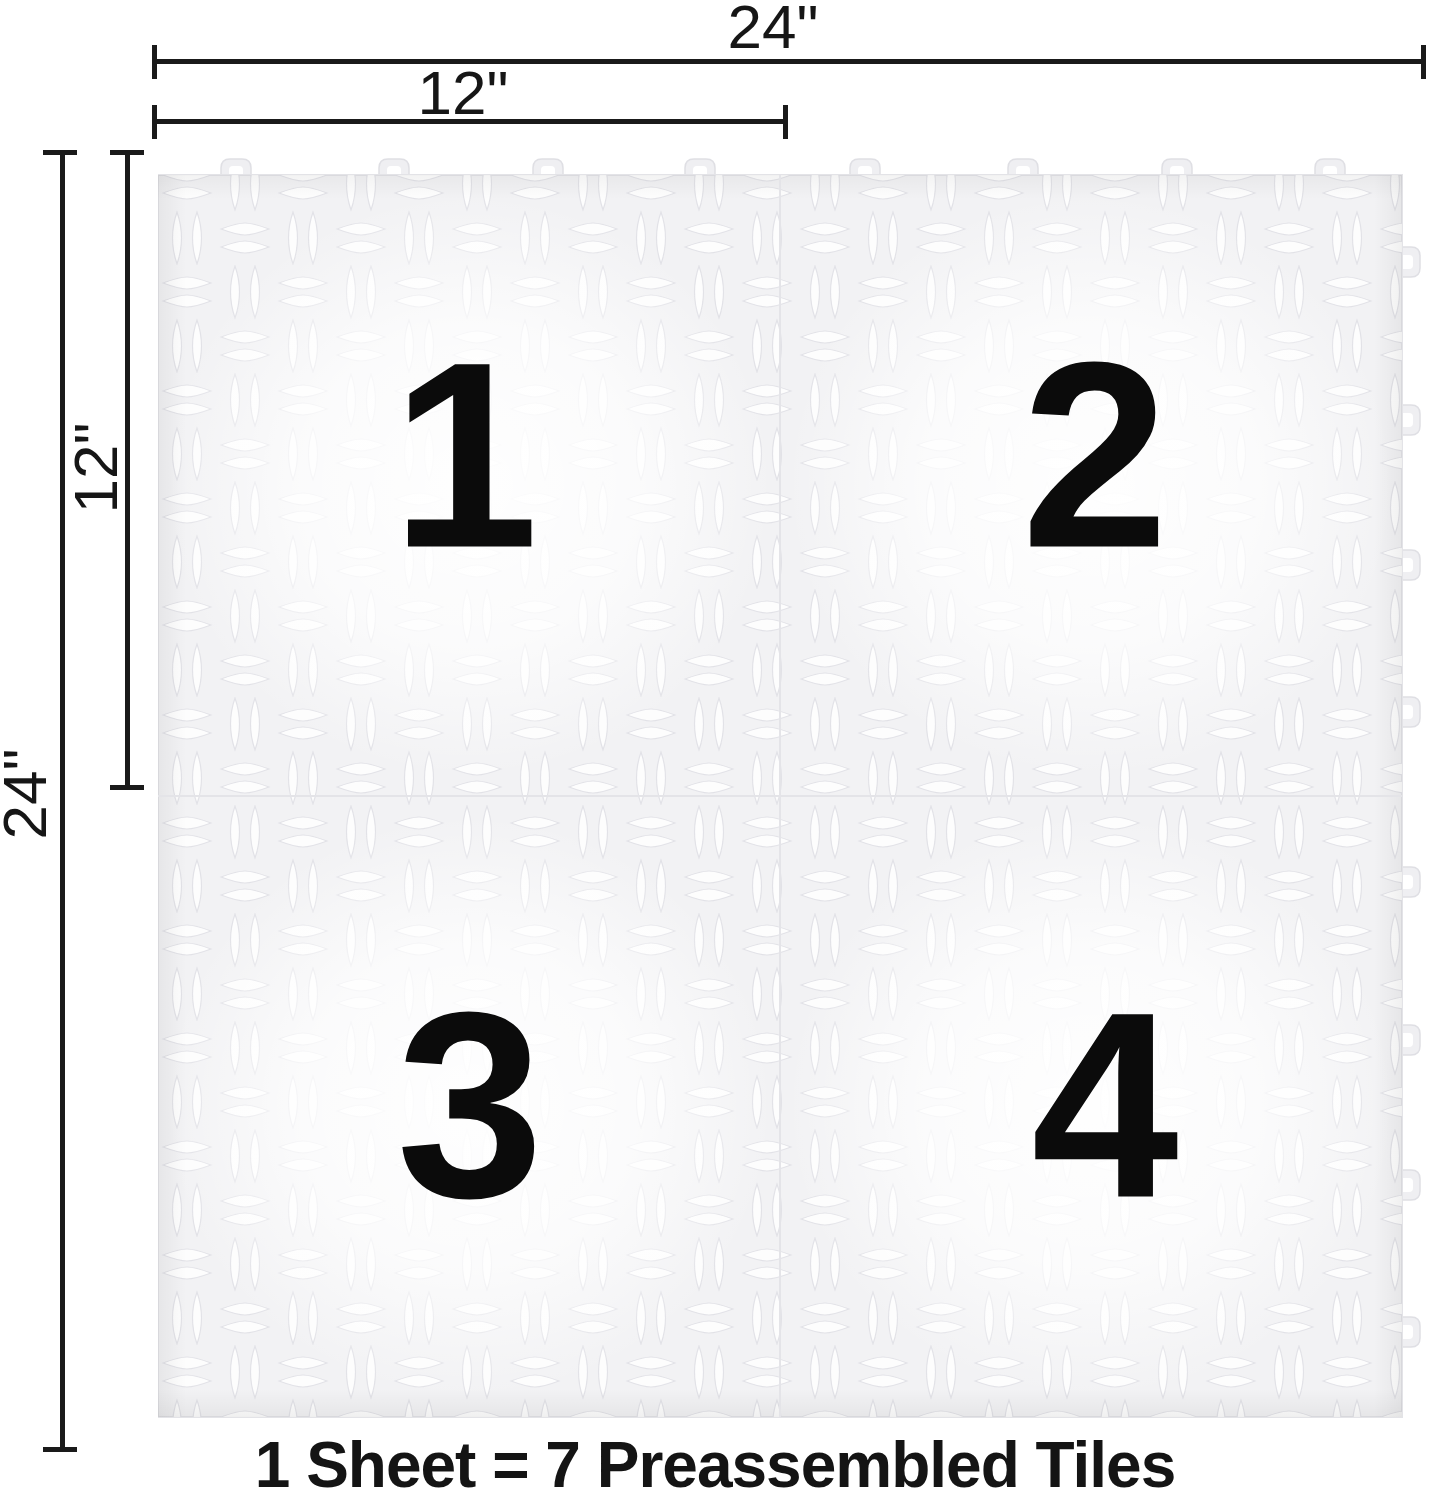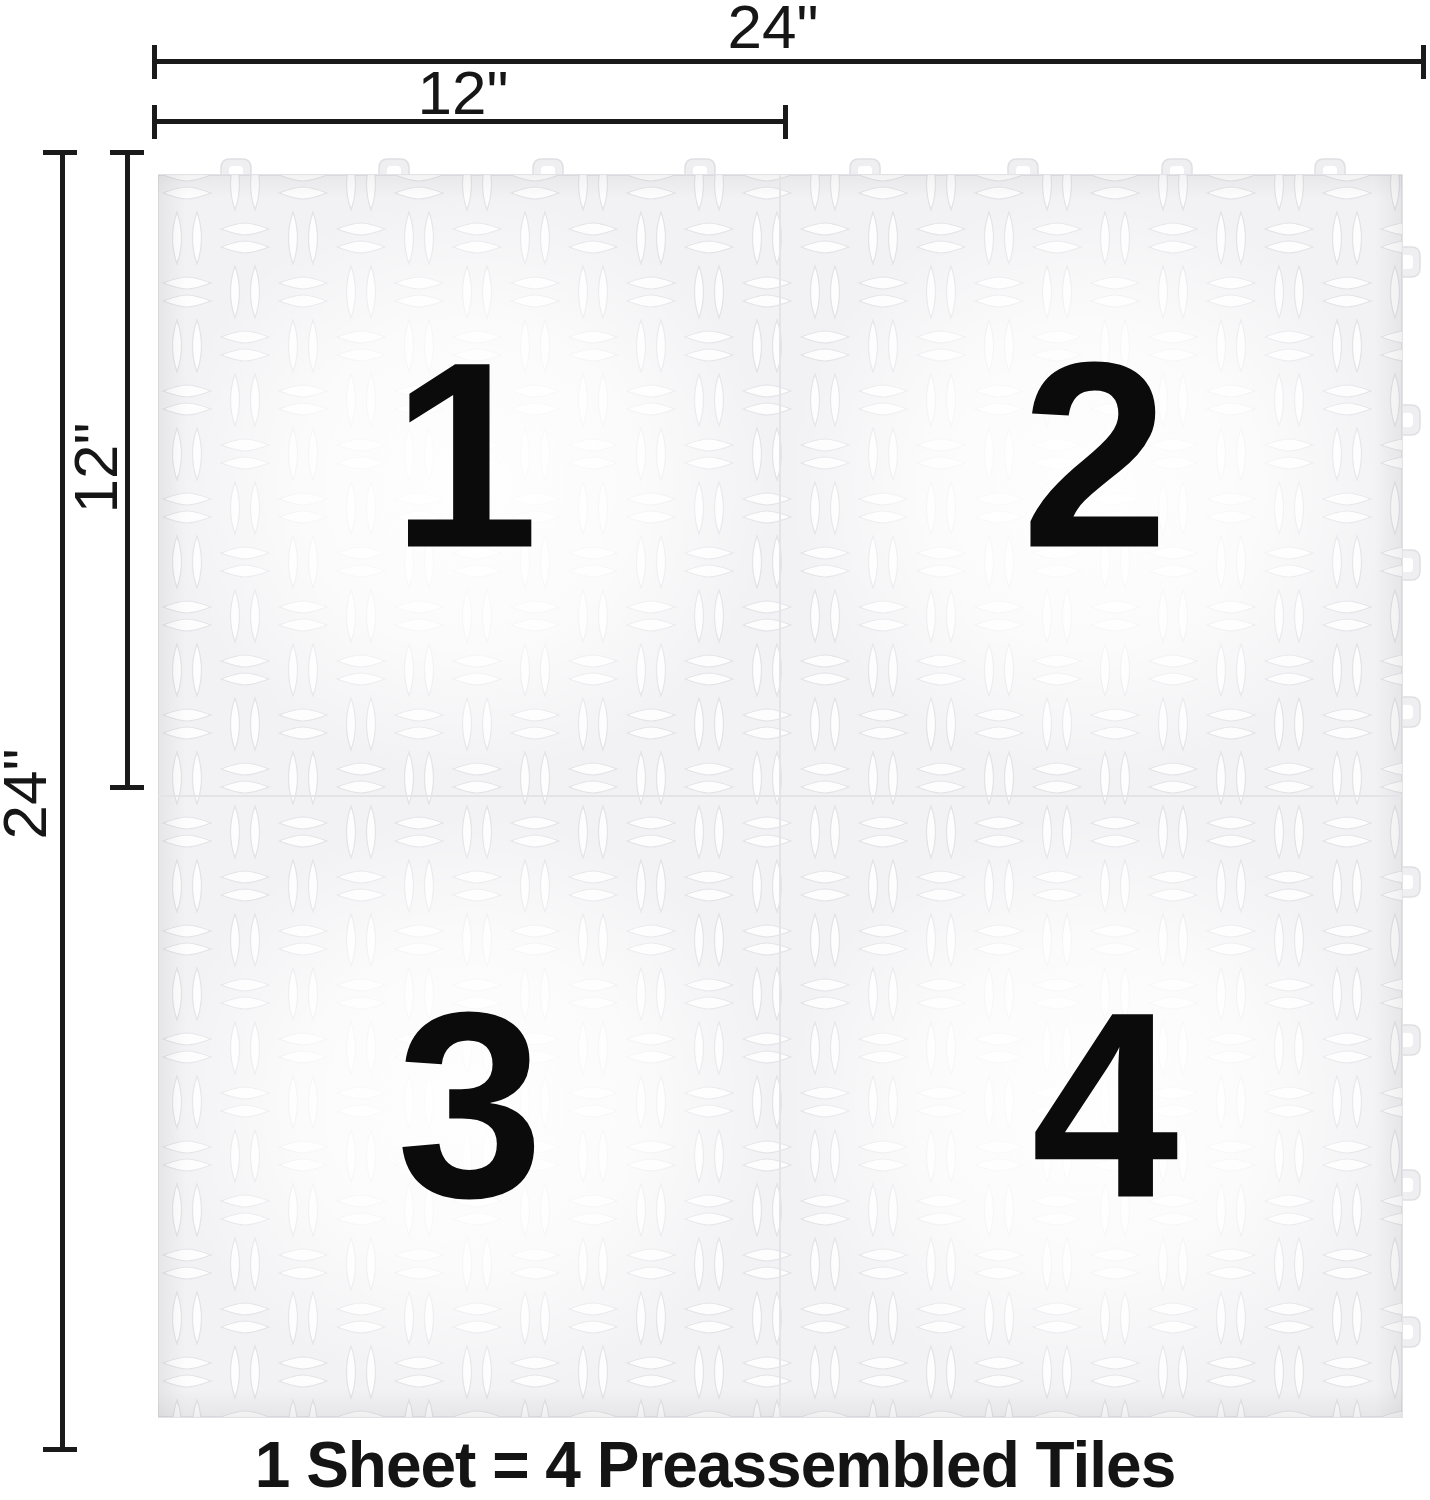--- a/index.html
+++ b/index.html
@@ -140,15 +140,15 @@
     <span class="dlabel rot" style="left:25px; top:794px;">24"</span>
   </div>
 
   <div>
     <div class="dline" style="left:125px; top:152px; width:5px;  height:638px;"></div>
     <div class="dtick" style="left:110px; top:150px; width:34px; height:5px;"></div>
     <div class="dtick" style="left:110px; top:785px; width:34px; height:5px;"></div>
     <span class="dlabel rot" style="left:96px; top:468px;">12"</span>
   </div>
 
-  <div class="caption">1 Sheet = 4 Preassembled Tiles</div>
+  <div class="caption">1 Sheet = 7 Preassembled Tiles</div>
 
 </div>
 
 </body></html>

